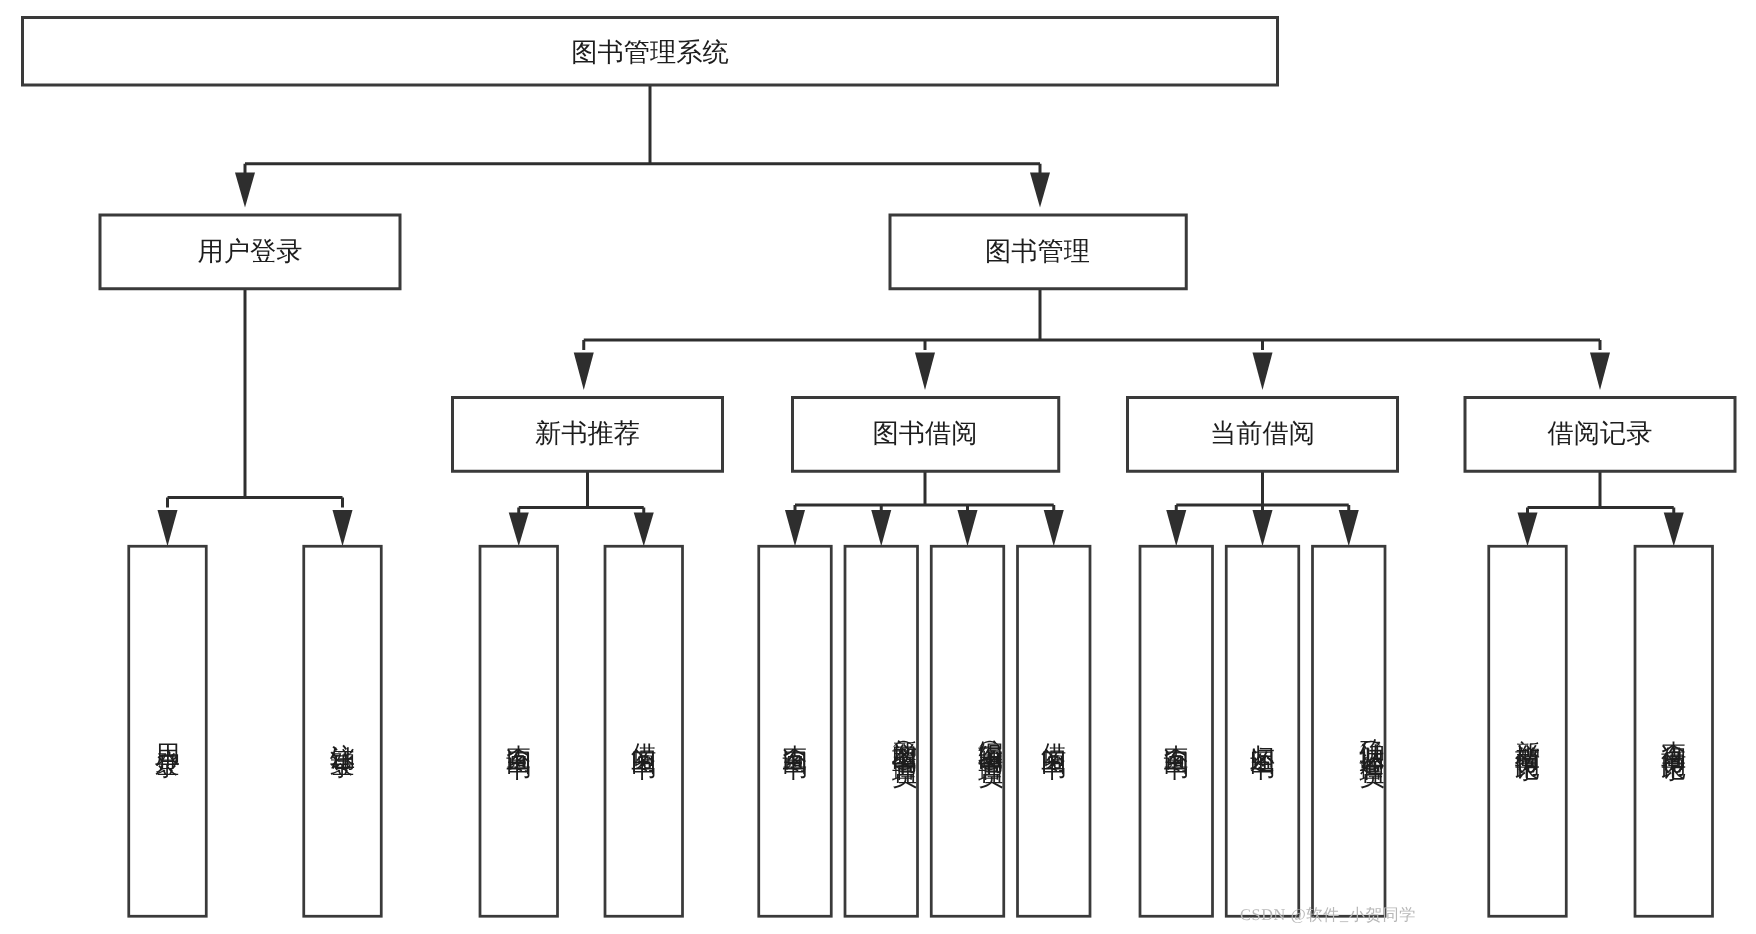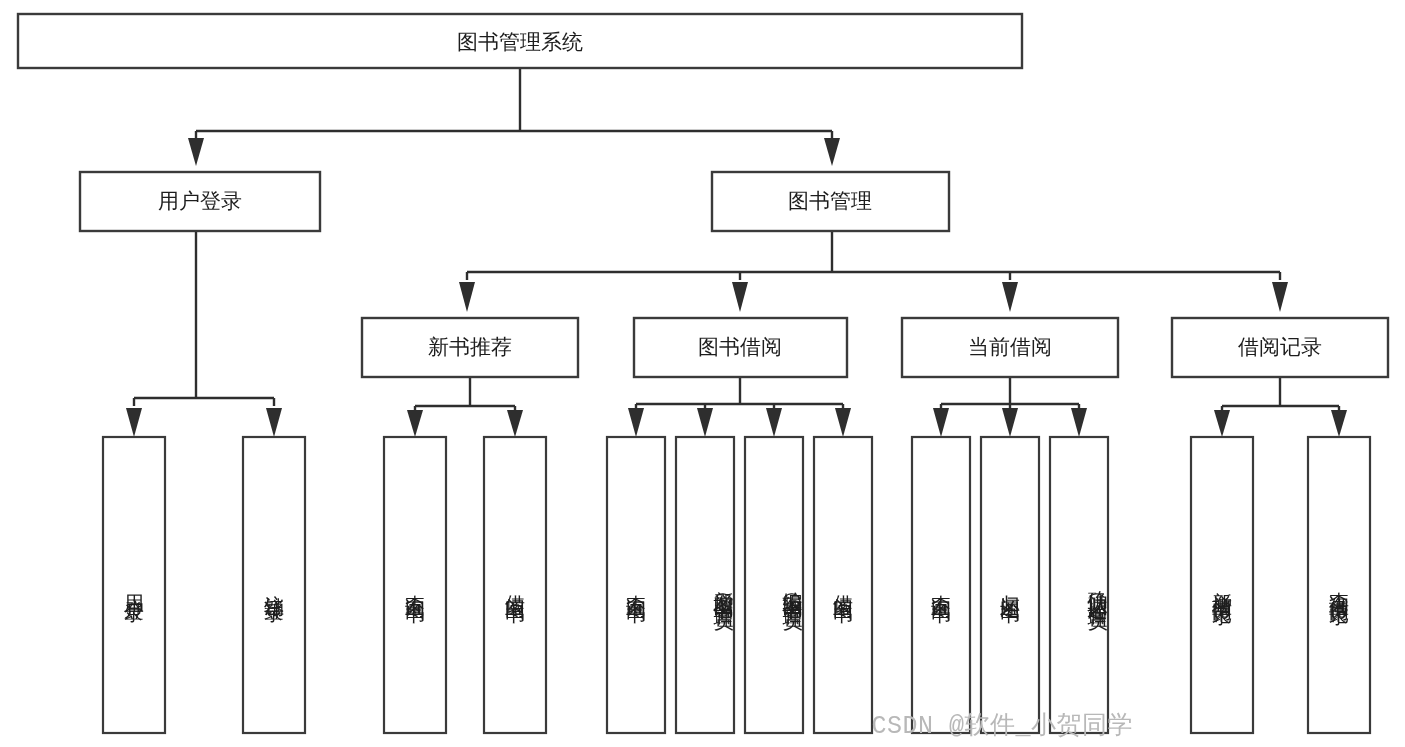--- a/index.html
+++ b/index.html
@@ -68,22 +68,22 @@
     white-space: nowrap;
     pointer-events: none;
   }
   .leaf-label.centered {
     align-items: center;
   }
   .watermark {
     position: absolute;
     right: 8px;
     bottom: 6px;
-    font-family: Liberation Mono, monospace;
-    font-size: 25px;
+    font-family: Liberation Serif, serif;
+    font-size: 13px;
     color: #b8b8b8;
     white-space: nowrap;
     letter-spacing: 0.5px;
   }
 </style>
 </head>
 <body>
 
 <div id="diagram-root">
 

